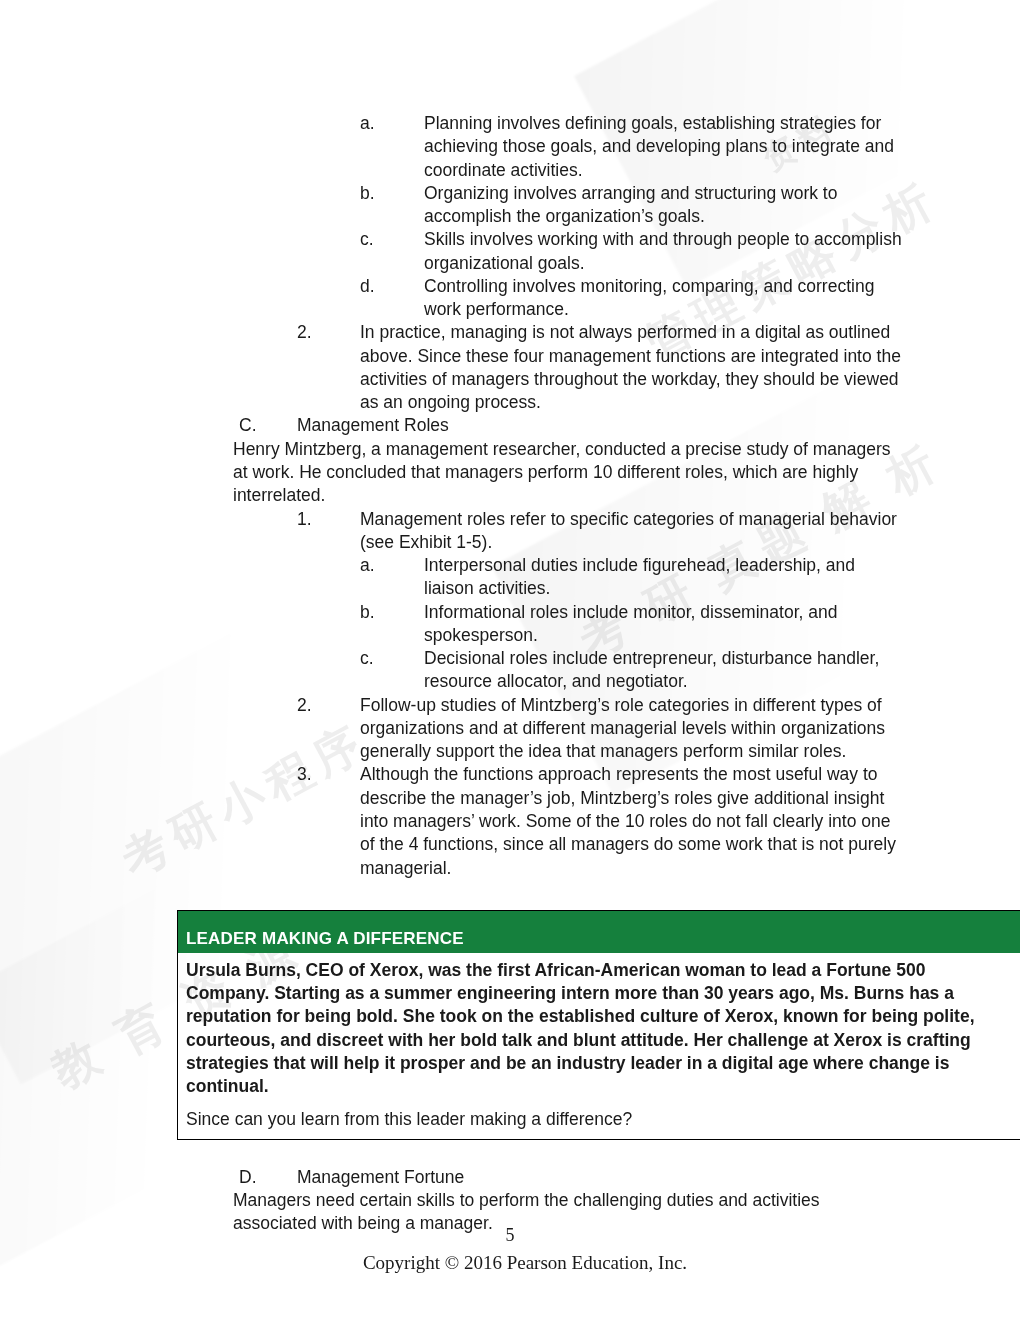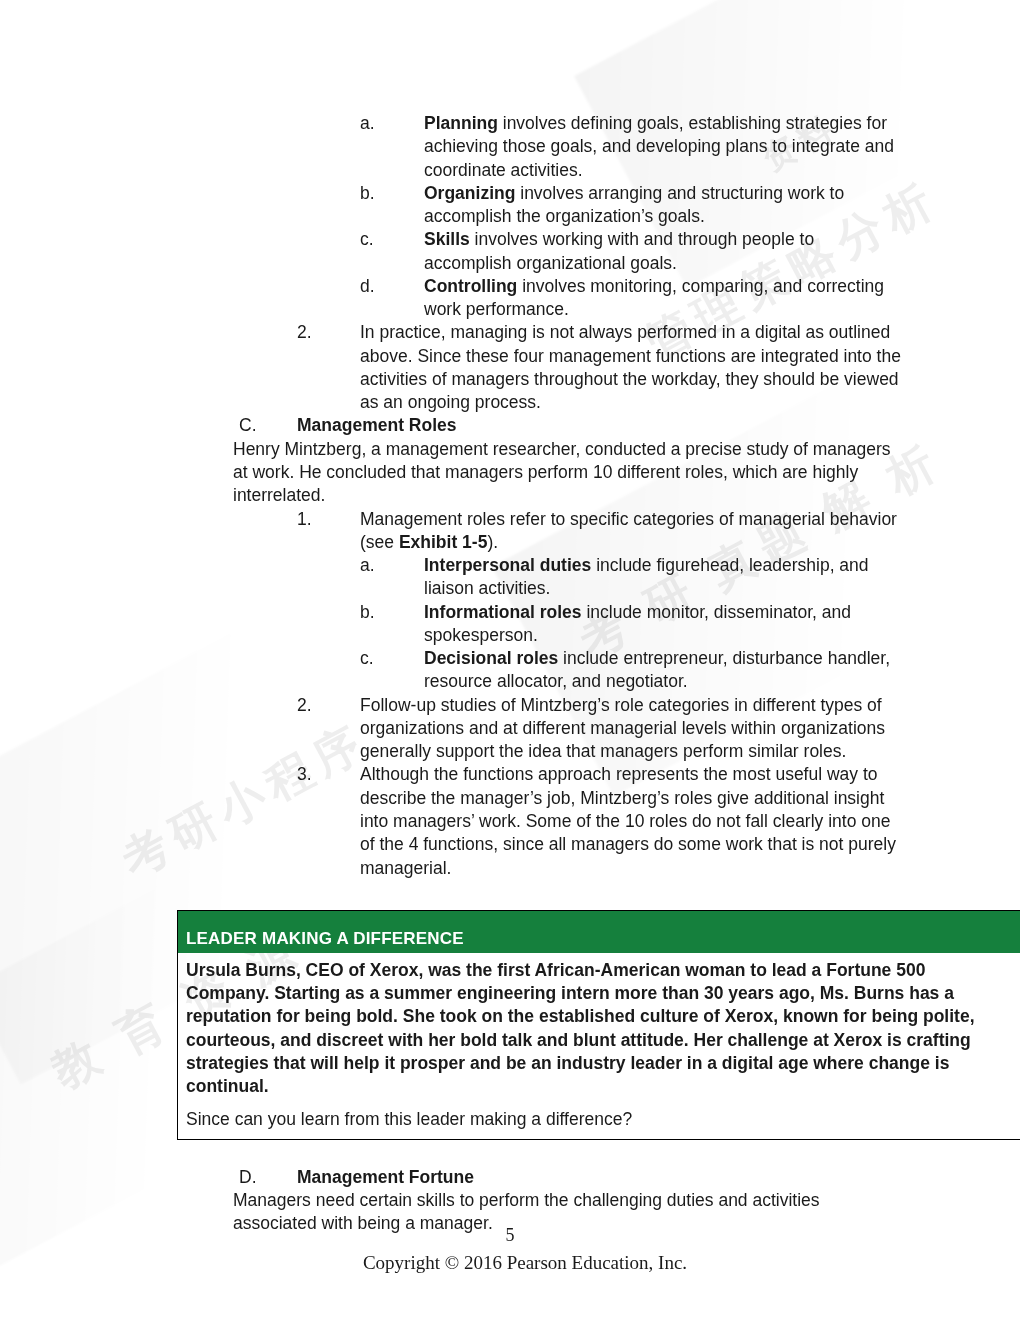--- a/index.html
+++ b/index.html
@@ -77,21 +77,21 @@
   .lvl-A > .marker { width: 58px; }
   .lvl-1 { margin-left: 182px; }      
   .lvl-1 > .marker { width: 63px; }
   .lvl-a { margin-left: 245px; }      
   .lvl-a > .marker { width: 64px; }
 
   .plain-block {
     margin-left: 118px;
   }
 
-  b, .b { font-weight: bold; }
+  b, .b { font-weight: normal; }
 
   
   .leader-box {
     margin-top: 30px;
     margin-left: 62px;
     width: 845px;
     border: 1px solid #000;
     box-sizing: border-box;
     background: rgba(255,255,255,0.0);
   }

